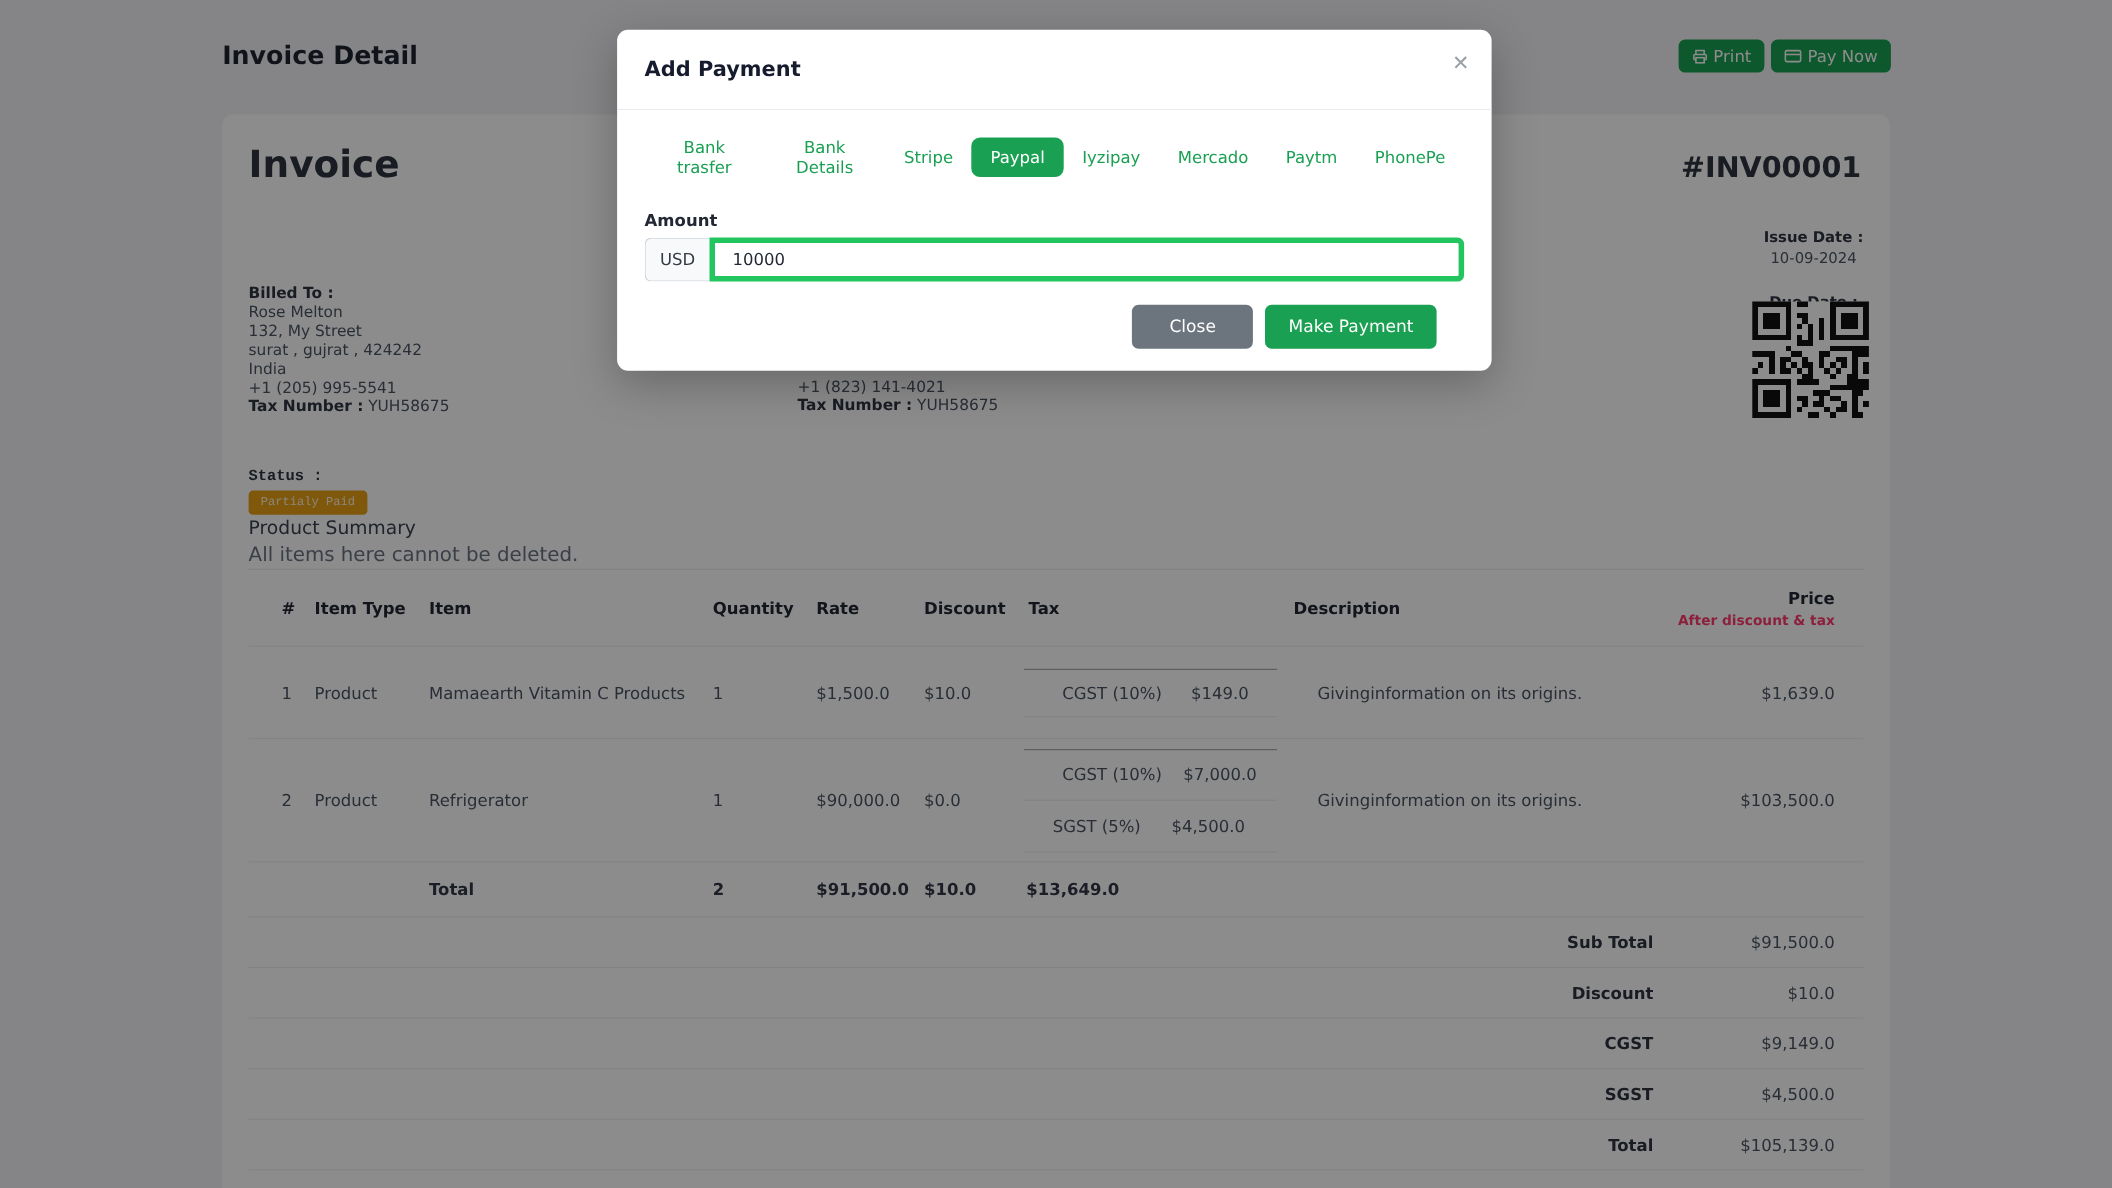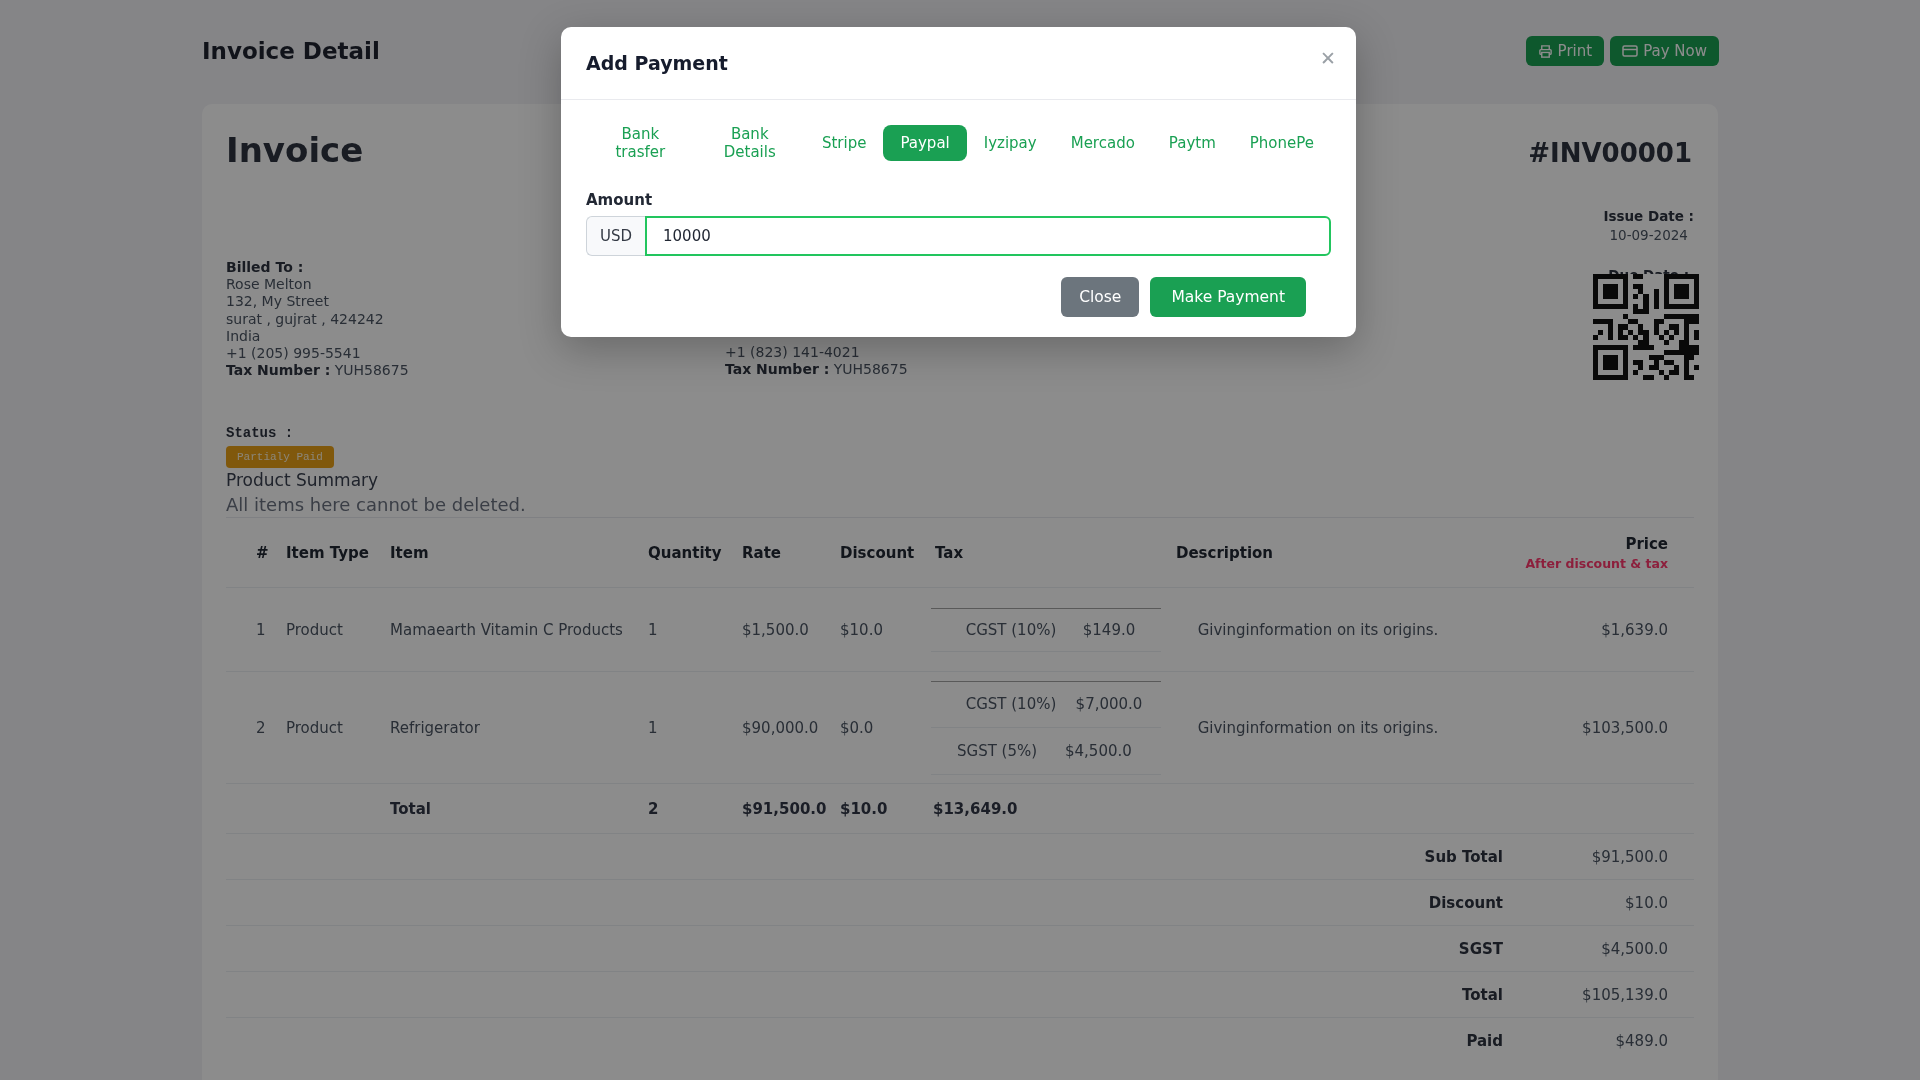--- a/index.html
+++ b/index.html
@@ -62,23 +62,23 @@
   .modal-header { position:relative; height:73px; border-bottom:1px solid #e9eaee; display:flex; align-items:center; padding:0 25px; }
   .modal-title { font-size:19px; font-weight:600; color:#161c2d; }
   .modal-close { position:absolute; right:20px; top:22px; background:none; border:none; font-size:19px; color:#9aa0a6; cursor:pointer; line-height:1; font-family:inherit; }
   .modal-body { padding:16px 25px 0 25px; }
   .tabs { display:flex; align-items:center; }
   .tab { background:none; border:none; color:#1aa053; font-size:15px; padding:9px 17px; cursor:pointer; font-family:inherit; border-radius:8px; }
   .tab.active { background:#1aa053; color:#fff; }
   .amount-label { margin-top:21px; font-size:15px; font-weight:700; color:#222834; }
   .input-group { margin-top:7px; display:flex; height:40px; width:745px; }
   .ig-addon { width:59px; display:flex; align-items:center; justify-content:center; background:#f8f9fb; border:1px solid #ced4da; border-right:none; border-radius:6px 0 0 6px; font-size:15px; color:#343a45; }
-  .ig-input { flex:1; border:2px solid #22c55e; border-radius:0 6px 6px 0; font-size:15px; padding:0 16px; color:#222834; font-family:inherit; outline:none; }
+  .ig-input { flex:1; border:5px solid #22c55e; border-radius:0 6px 6px 0; font-size:15px; padding:0 16px; color:#222834; font-family:inherit; outline:none; }
   .modal-footer { display:flex; justify-content:flex-end; gap:11px; padding:21px 25px 0 25px; }
-  .btn { border:none; border-radius:6px; font-size:15.5px; font-family:inherit; cursor:pointer; color:#fff; padding:11px 18px; }
+  .btn { border:none; border-radius:6px; font-size:15.5px; font-family:inherit; cursor:pointer; color:#fff; padding:11px 34px; }
   .btn-gray { background:#6c757d; }
   .btn-green { background:#1aa053; padding:11px 21px; }
 </style>
 </head>
 <body>
 
 <div class="page-header">
   <div class="page-title">Invoice Detail</div>
   <div class="hdr-btns">
     <button class="hdr-btn">
@@ -351,20 +351,25 @@
       <div class="sum-label">Sub Total</div>
       <div class="sum-value">$91,500.0</div>
     </div>
     <div class="sum-row">
       <div></div>
       <div class="sum-label">Discount</div>
       <div class="sum-value">$10.0</div>
     </div>
     <div class="sum-row">
       <div></div>
+      <div class="sum-label">CGST</div>
+      <div class="sum-value">$9,149.0</div>
+    </div>
+    <div class="sum-row">
+      <div></div>
       <div class="sum-label">SGST</div>
       <div class="sum-value">$4,500.0</div>
     </div>
     <div class="sum-row">
       <div></div>
       <div class="sum-label">Total</div>
       <div class="sum-value">$105,139.0</div>
     </div>
     <div class="sum-row">
       <div></div>

